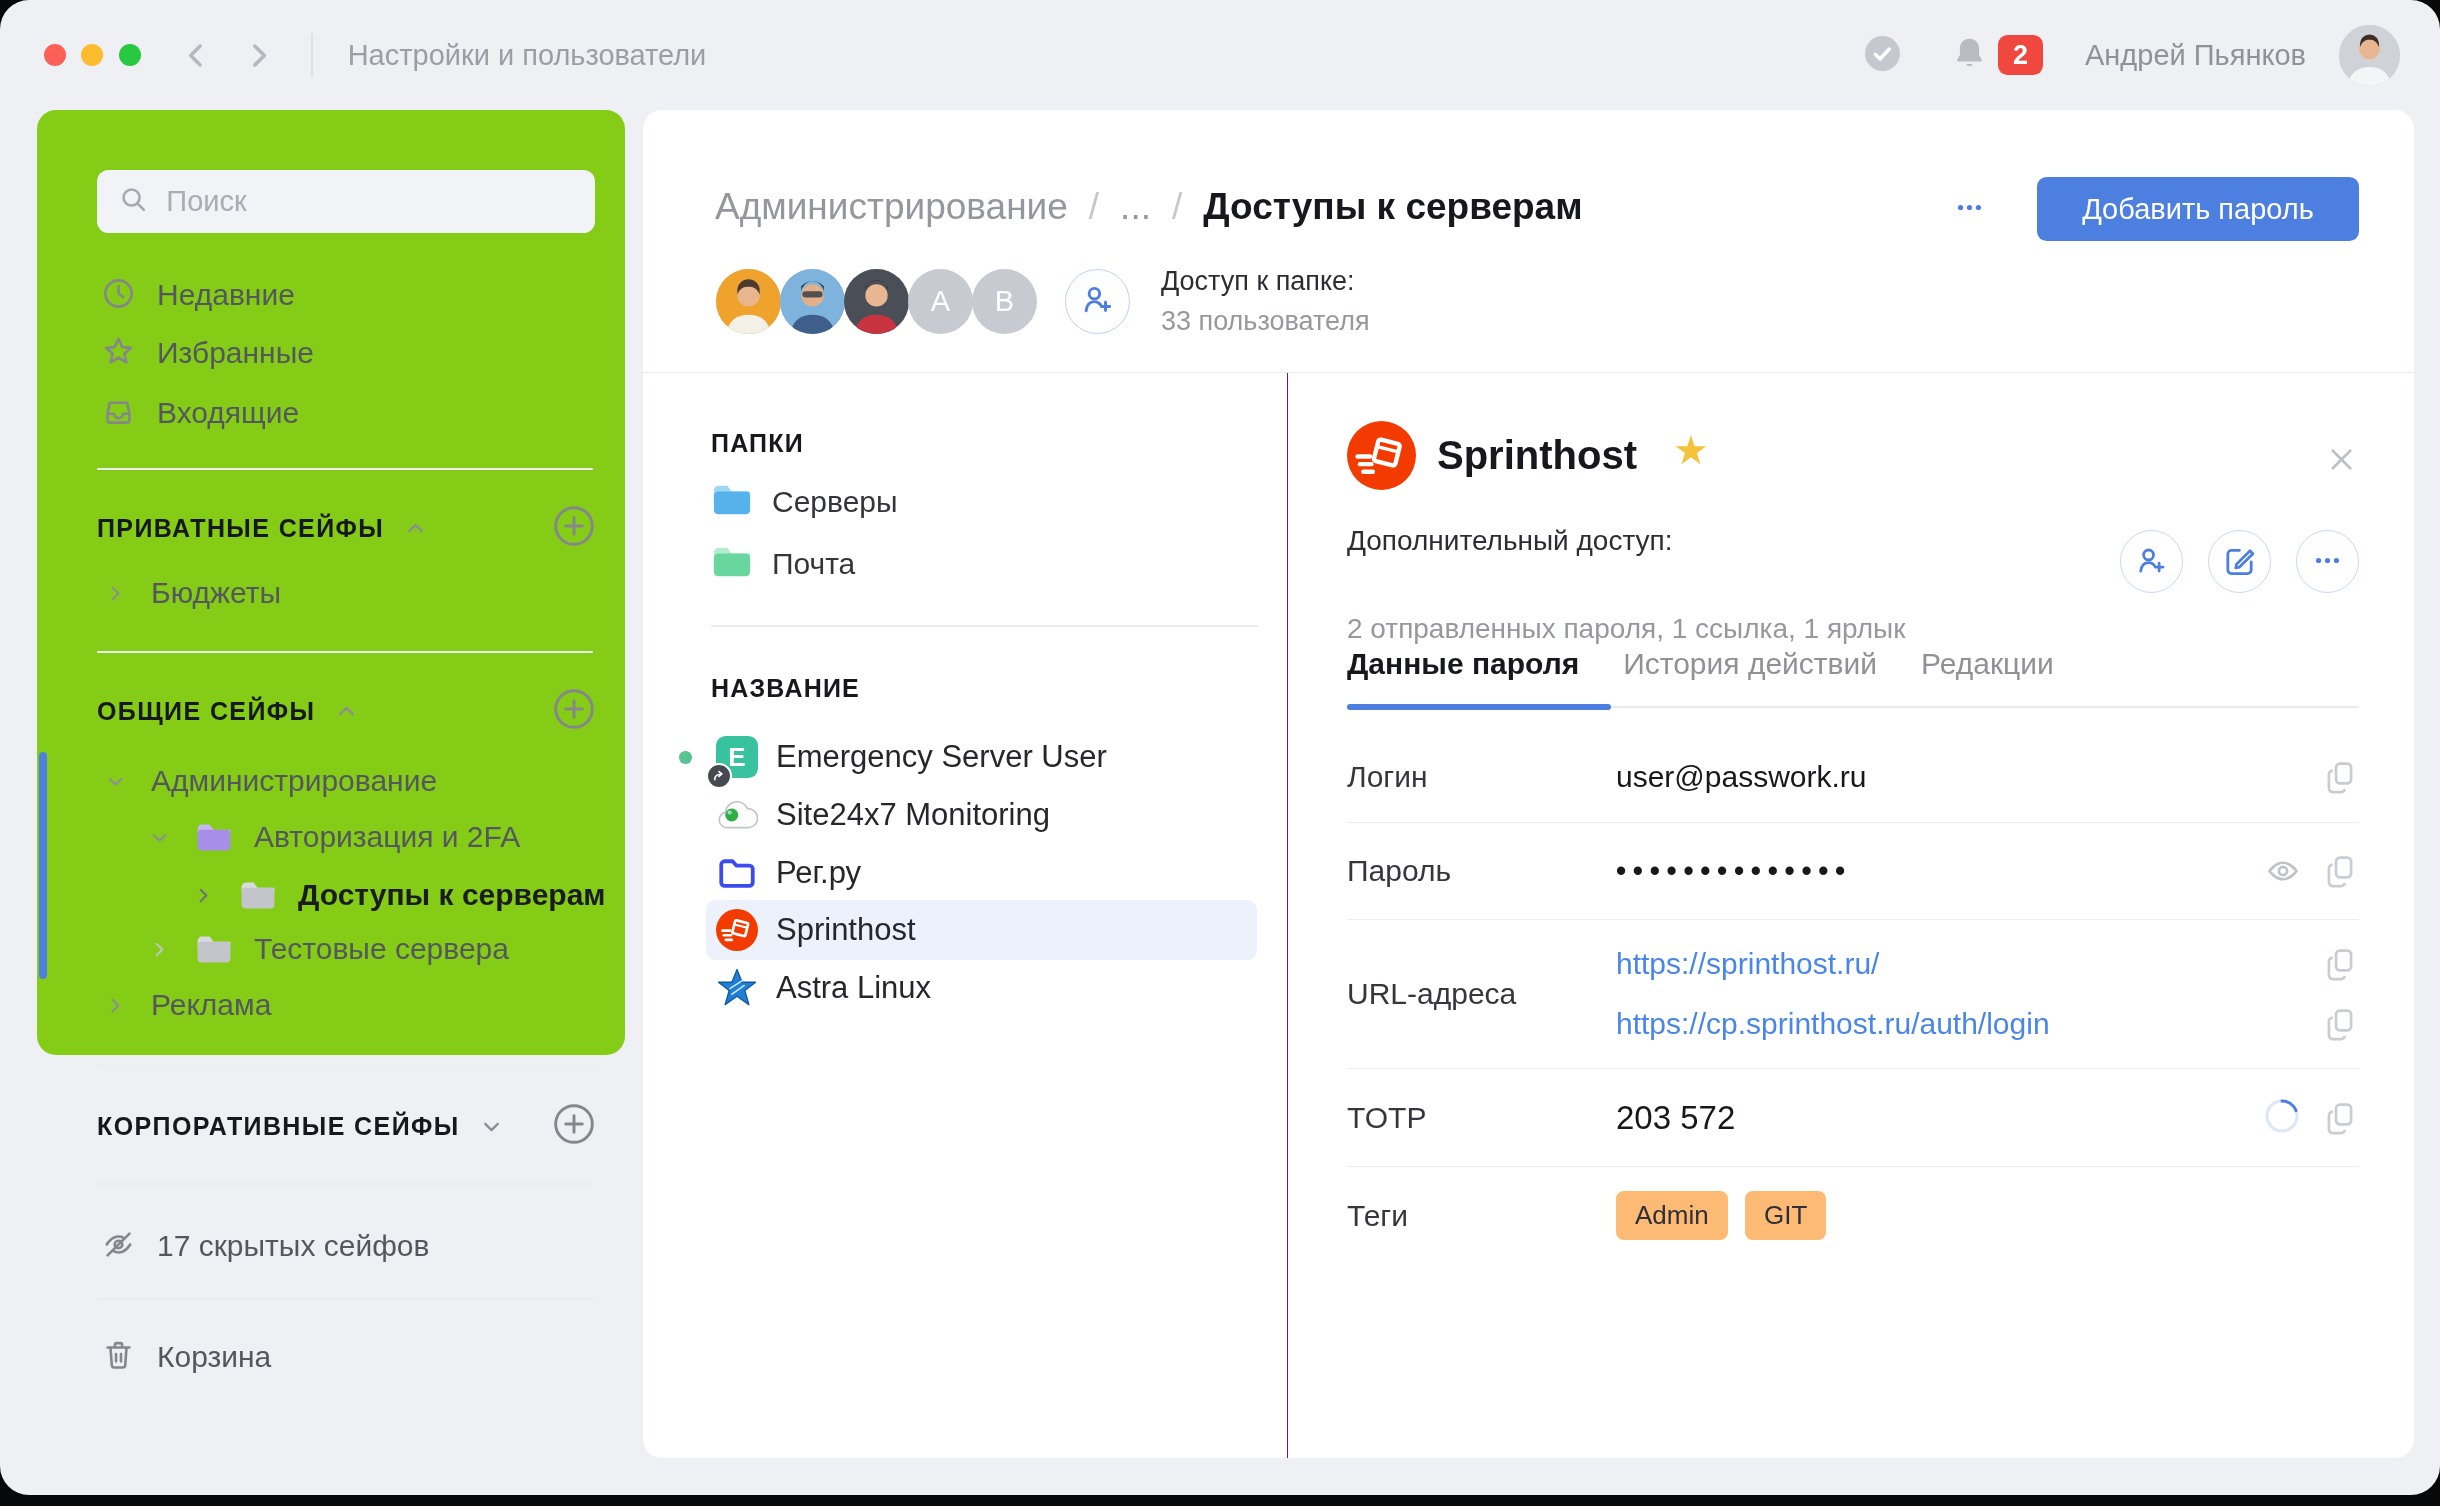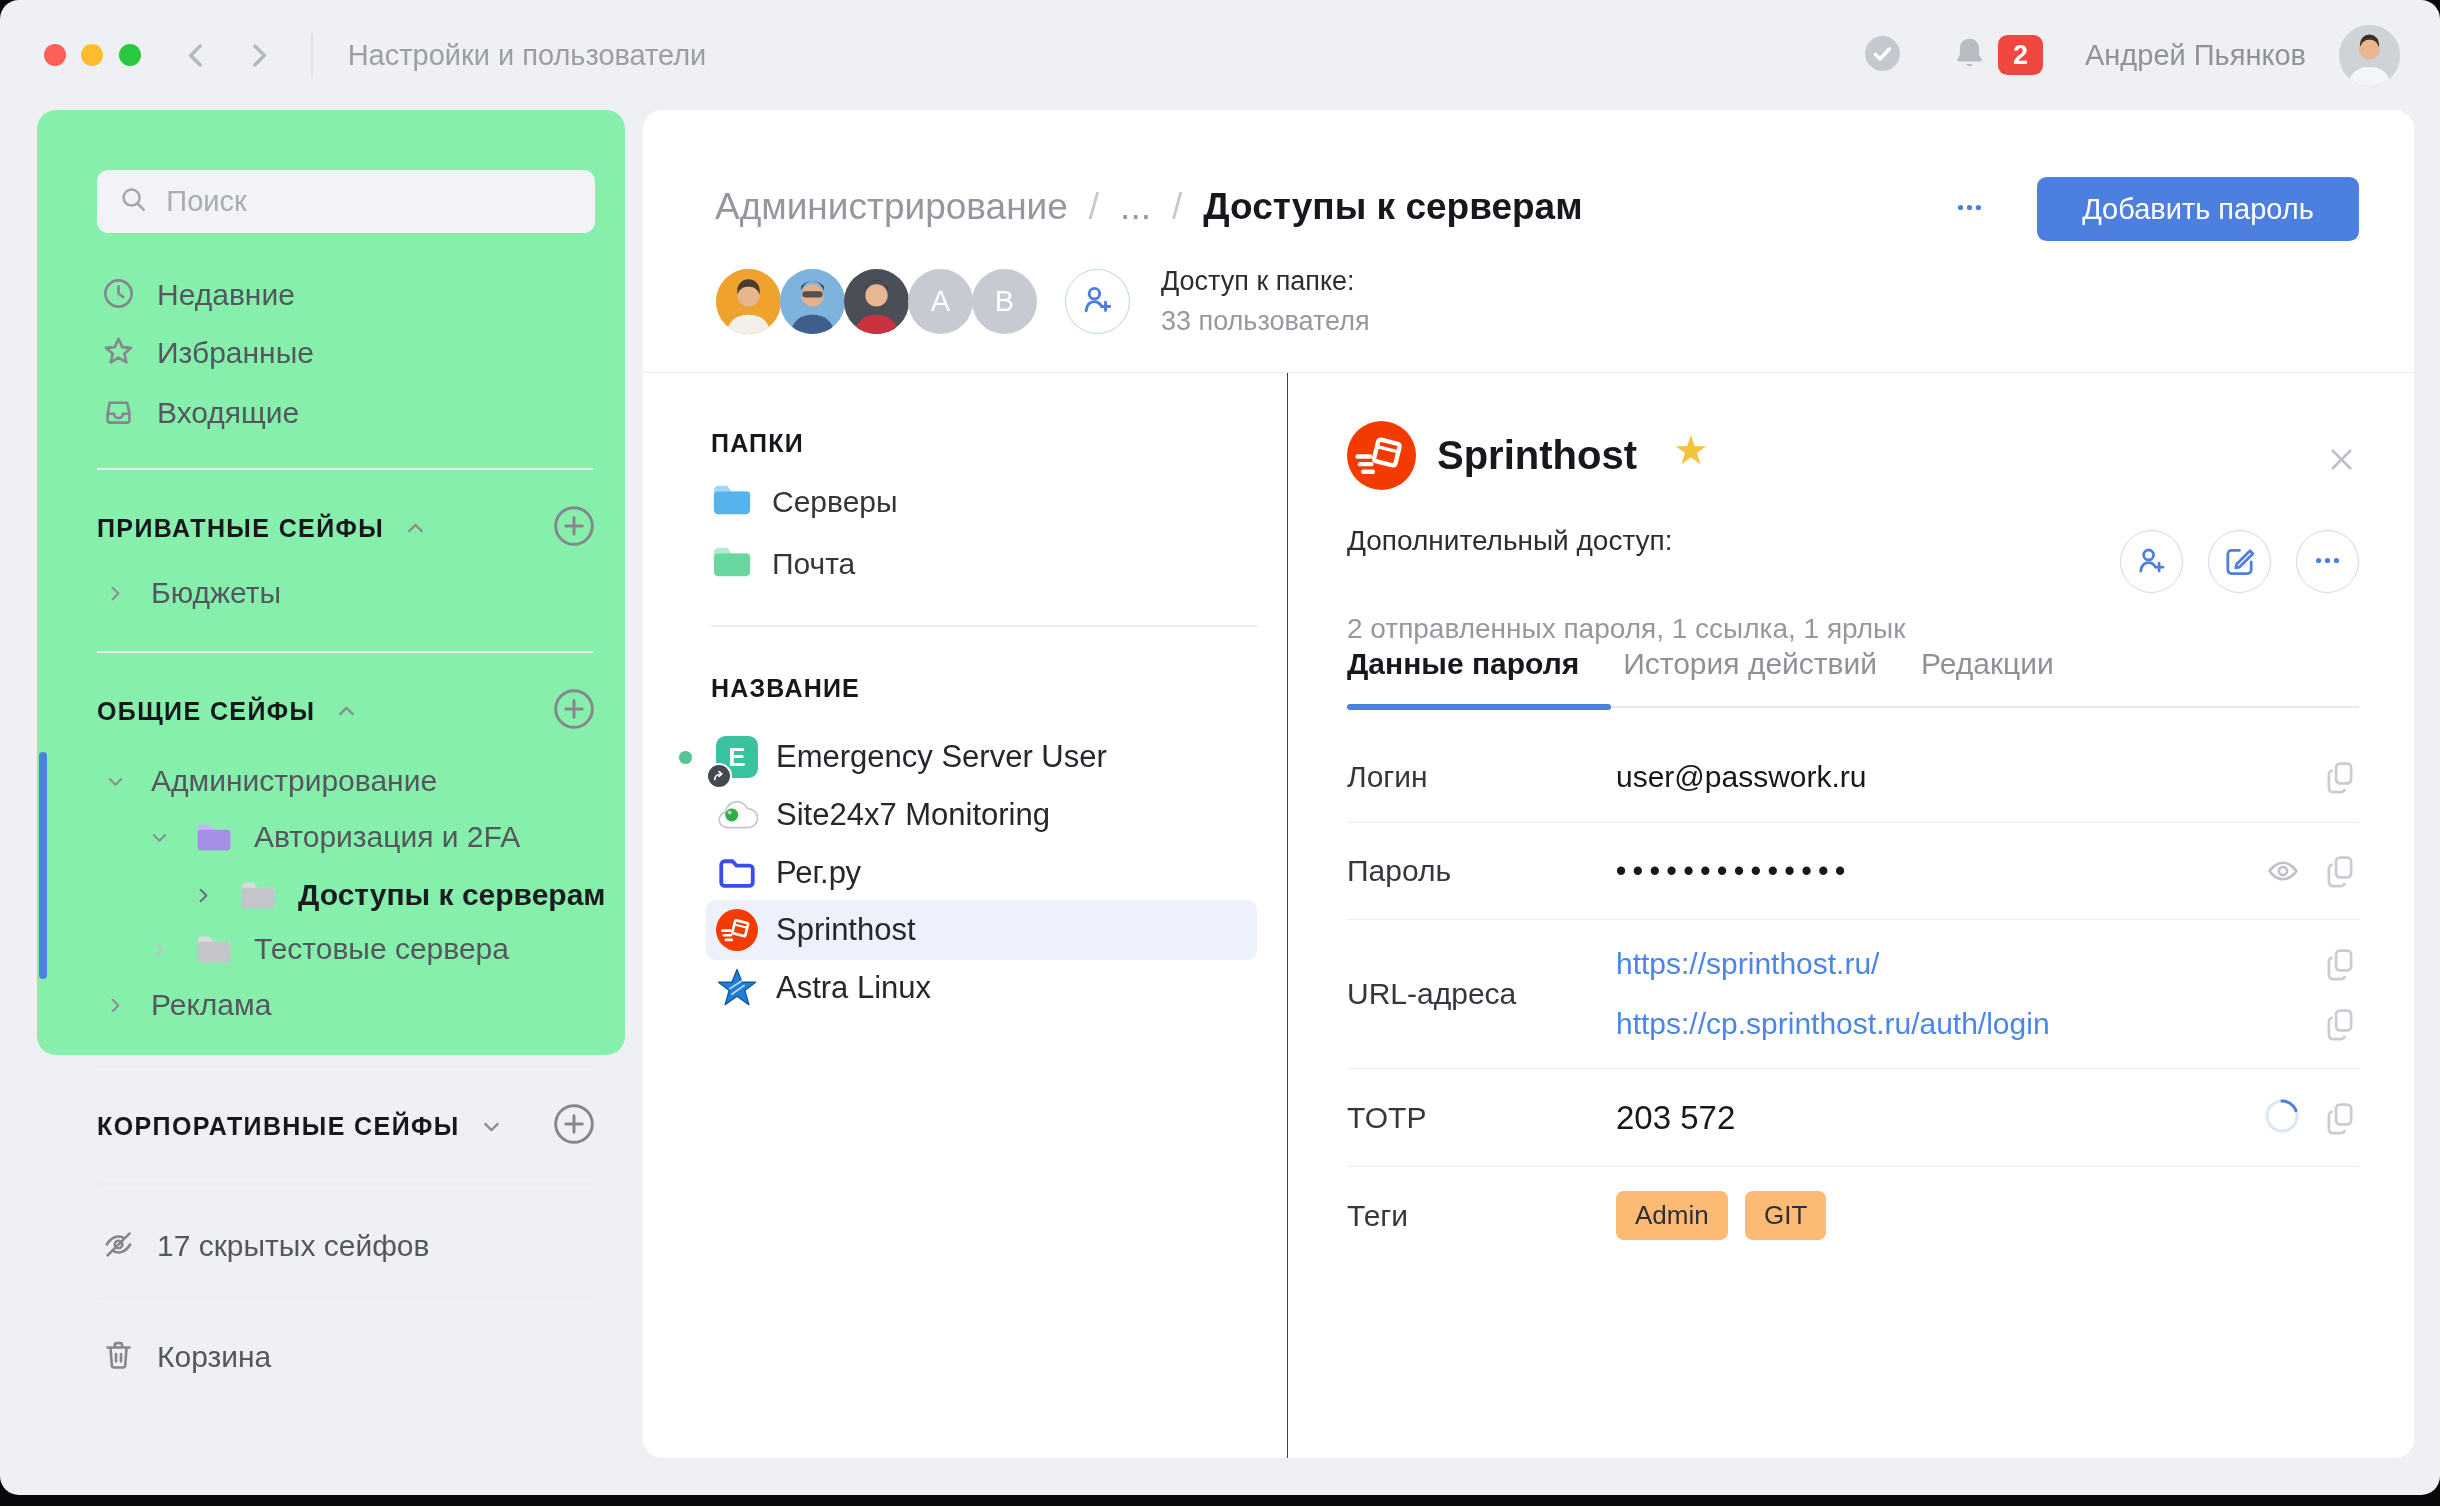--- a/index.html
+++ b/index.html
@@ -1,34 +1,34 @@
 <!DOCTYPE html>
 <html lang="ru"><head>
 <meta charset="utf-8">
 <style>
   * { margin:0; padding:0; box-sizing:border-box; }
   body { background:#070809; width:2440px; height:1506px; font-family:"Liberation Sans", sans-serif; }
-  .window { position:relative; width:2440px; height:1495px; background:#eef0f4; border-radius:19px; overflow:hidden; }
+  .window { position:relative; width:2440px; height:1495px; background:#eef0f4; border-radius:29px; overflow:hidden; }
 
   
   .topbar { position:absolute; top:0; left:0; right:0; height:110px; display:flex; align-items:center; padding:0 40px 0 44px; }
   .traffic { display:flex; gap:15.4px; }
   .tl { width:22px; height:22px; border-radius:50%; }
   .tl.red{ background:#fe5f57; } .tl.yellow{ background:#fdbc2e; } .tl.green{ background:#28c840; }
   .nav-arrows { display:flex; gap:27px; margin-left:38px; }
   .nav-arrows svg { display:block; }
   .tb-divider { width:1.9px; height:44px; background:#dfe1e6; margin:0 35px; }
   .tb-title { font-size:29px; color:#9b9ea5; }
   .tb-right { margin-left:auto; display:flex; align-items:center; }
   .badge { min-width:45px; height:40px; background:#f0483f; border-radius:9.6px; color:#fff; font-size:27px; font-weight:bold; display:flex; align-items:center; justify-content:center; margin-left:9.6px; padding:0 11.5px; }
   .tb-user { font-size:29px; color:#8f9298; margin-left:42px; }
   .tb-avatar { width:61px; height:61px; border-radius:50%; overflow:hidden; margin-left:33px; background:#d4d7db; }
 
   
-  .sidebar { position:absolute; left:37px; top:110px; width:588px; height:945px; background:#86efac; border-radius:19px; }
+  .sidebar { position:absolute; left:37px; top:110px; width:588px; height:945px; background:#84cc16; border-radius:19px; }
   .main { position:absolute; left:643px; top:110px; width:1771px; height:1348px; background:#fff; border-radius:19px; }
   .search { position:absolute; left:60px; top:60px; width:498px; height:63px; background:#f1f3f6; border-radius:11.5px; display:flex; align-items:center; padding:0 21px; }
   .search input { border:0; outline:0; background:transparent; font-size:29px; color:#3a3b42; margin-left:17.3px; width:100%; font-family:inherit; }
   .search input::placeholder { color:#a9acb2; }
   .sb-row { position:absolute; left:0; right:0; height:54px; display:flex; align-items:center; padding-left:64px; cursor:default; }
   .sb-row .lbl { font-size:30px; color:#55575f; margin-left:21px; }
   .sb-divider { position:absolute; left:60px; right:32px; height:1.9px; background:#ededf0; }
   .sb-header { position:absolute; left:60px; right:29px; height:54px; display:flex; align-items:center; }
   .sb-header .ttl { font-size:25px; font-weight:bold; letter-spacing:1.4px; color:#17181d; }
   .sb-header .chev { margin-left:19px; display:flex; }

